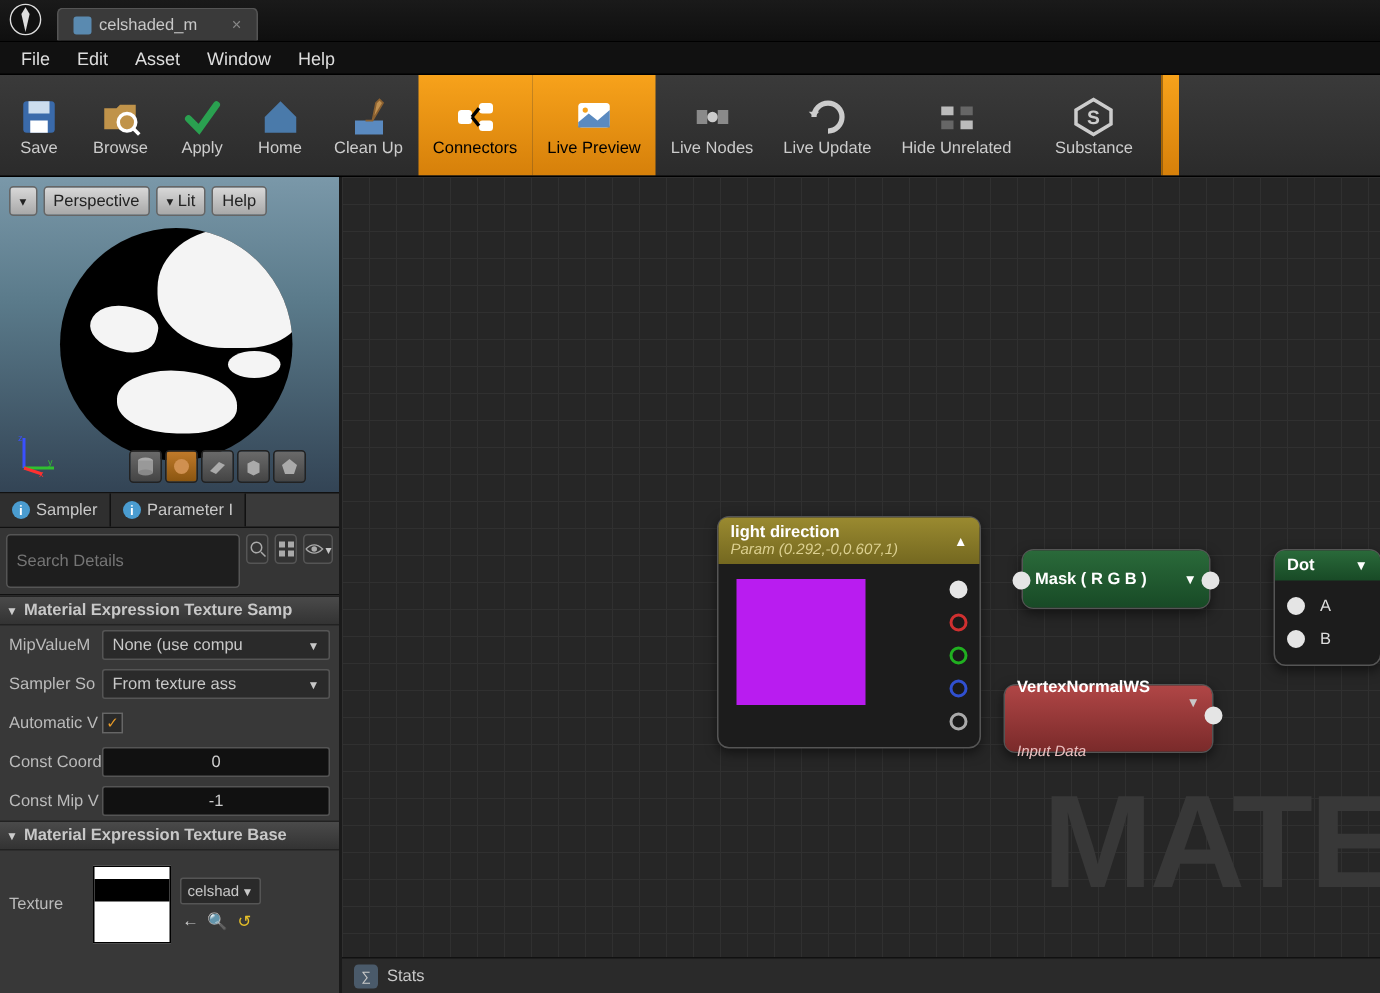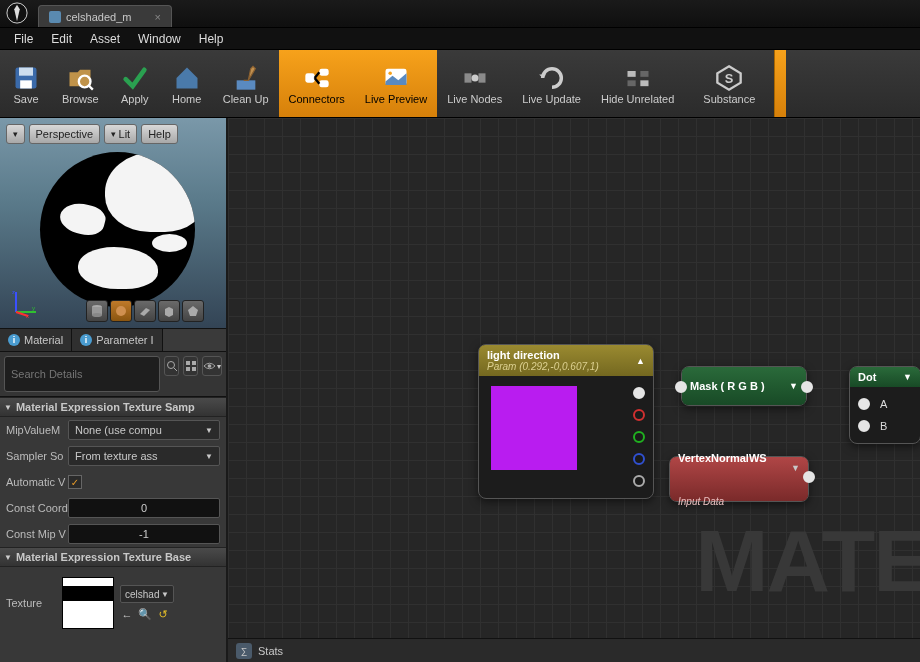--- a/index.html
+++ b/index.html
@@ -534,21 +534,21 @@
             <svg width="14" height="14">
               <path d="M7 2 L12 6 L10 12 L4 12 L2 6 Z" fill="#aaa"></path>
             </svg>
           </div>
       </div>
     </div>
 
     <div class="left-tabs">
       <div class="left-tab">
         <span class="i">i</span>
-        <span>Material</span>
+        <span>Sampler</span>
       </div>
       <div class="left-tab">
         <span class="i">i</span>
         <span>Parameter I</span>
       </div>
     </div>
 
     <div class="srch-row">
       <input class="srch" placeholder="Search Details" style="">
       <div class="srch-ico">

